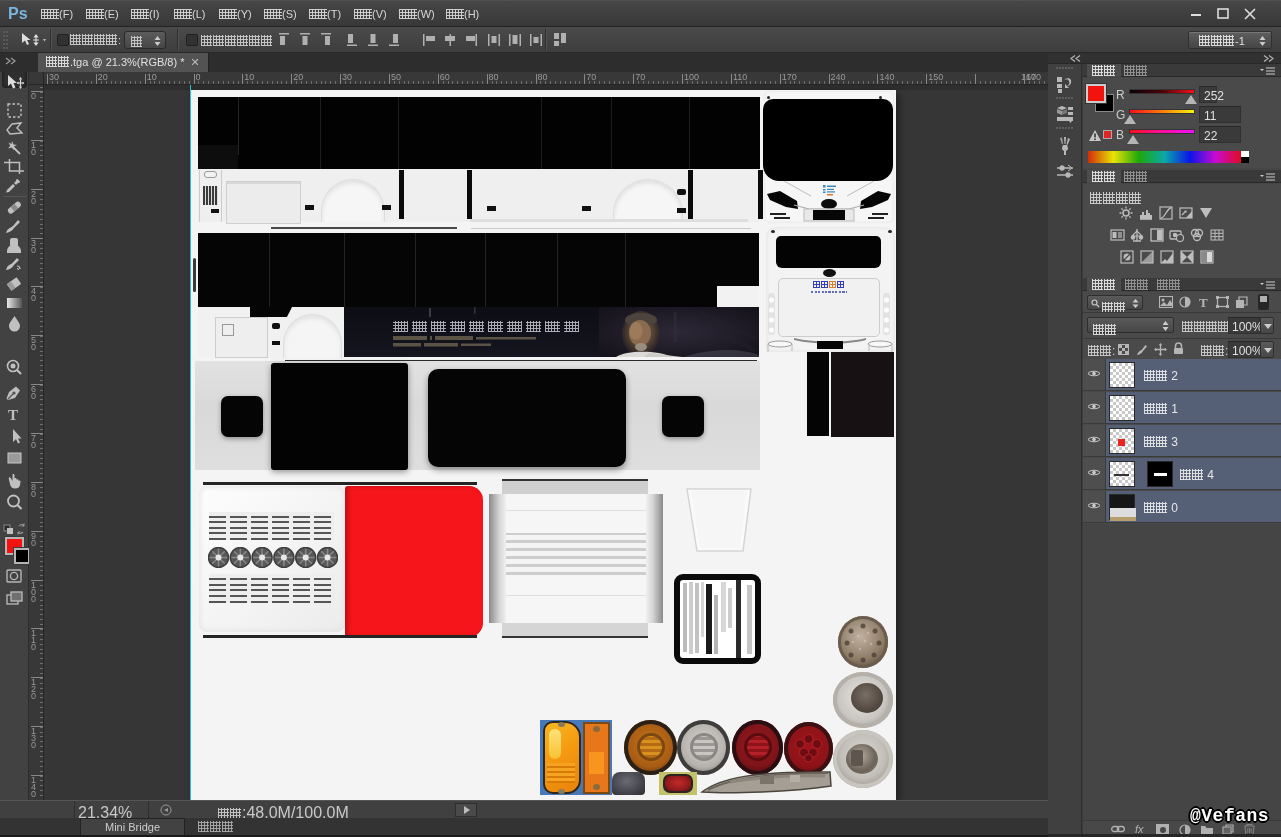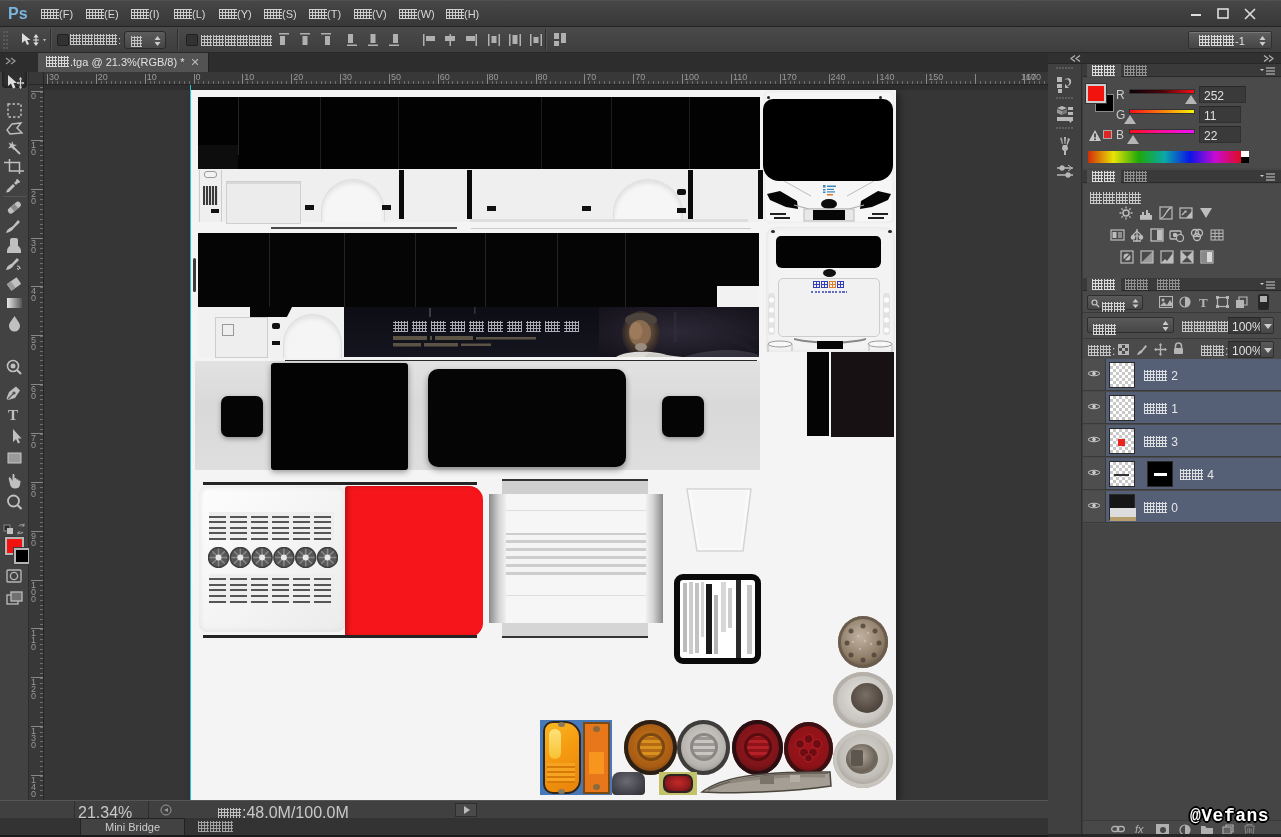--- a/index.html
+++ b/index.html
@@ -853,21 +853,21 @@
         </svg>
   </div>
   <div class="pbody" style="top:14px;height:90px">
 
    <div class="abs" style="left:12px;top:16px;width:19px;height:18px;background:#000;border:1px solid #888"></div>
    <div class="abs" style="left:3px;top:6px;width:20px;height:19px;background:#f2120e;border:2px solid #ccc;outline:1px solid #333"></div>
 
    <span class="abs" style="left:33px;top:10px;color:#ccc;font-size:12px">R</span>
    <div class="abs" style="left:46px;top:11px;width:66px;height:5px;background:linear-gradient(to right,#0d0208,#4a030a,#fb0d17);border:1px solid #333"></div>
    <div class="thumbtri" style="left:102px;top:17px"></div>
-   <div class="valbox" style="left:116px;top:8px;width:47px;height:17px;padding:2px 0 0 4px">252</div>
+   <div class="valbox" style="left:116px;top:8px;width:18px;height:17px;padding:2px 0 0 4px">252</div>
 
    <span class="abs" style="left:33px;top:30px;color:#ccc;font-size:12px">G</span>
    <div class="abs" style="left:46px;top:31px;width:66px;height:5px;background:linear-gradient(to right,#fb0d17,#fa7d0c,#f8f405);border:1px solid #333"></div>
    <div class="thumbtri" style="left:41px;top:37px"></div>
    <div class="valbox" style="left:116px;top:28px;width:42px;height:17px;padding:2px 0 0 4px">11</div>
 
    <svg class="abs" style="left:6px;top:52px" width="12" height="11">
           <path d="M6 0 L12 11 L0 11 Z" fill="#c8c8c8"></path>
           <rect x="5.2" y="3.5" width="1.6" height="4" fill="#333"></rect>
           <rect x="5.2" y="8.5" width="1.6" height="1.6" fill="#333"></rect>

